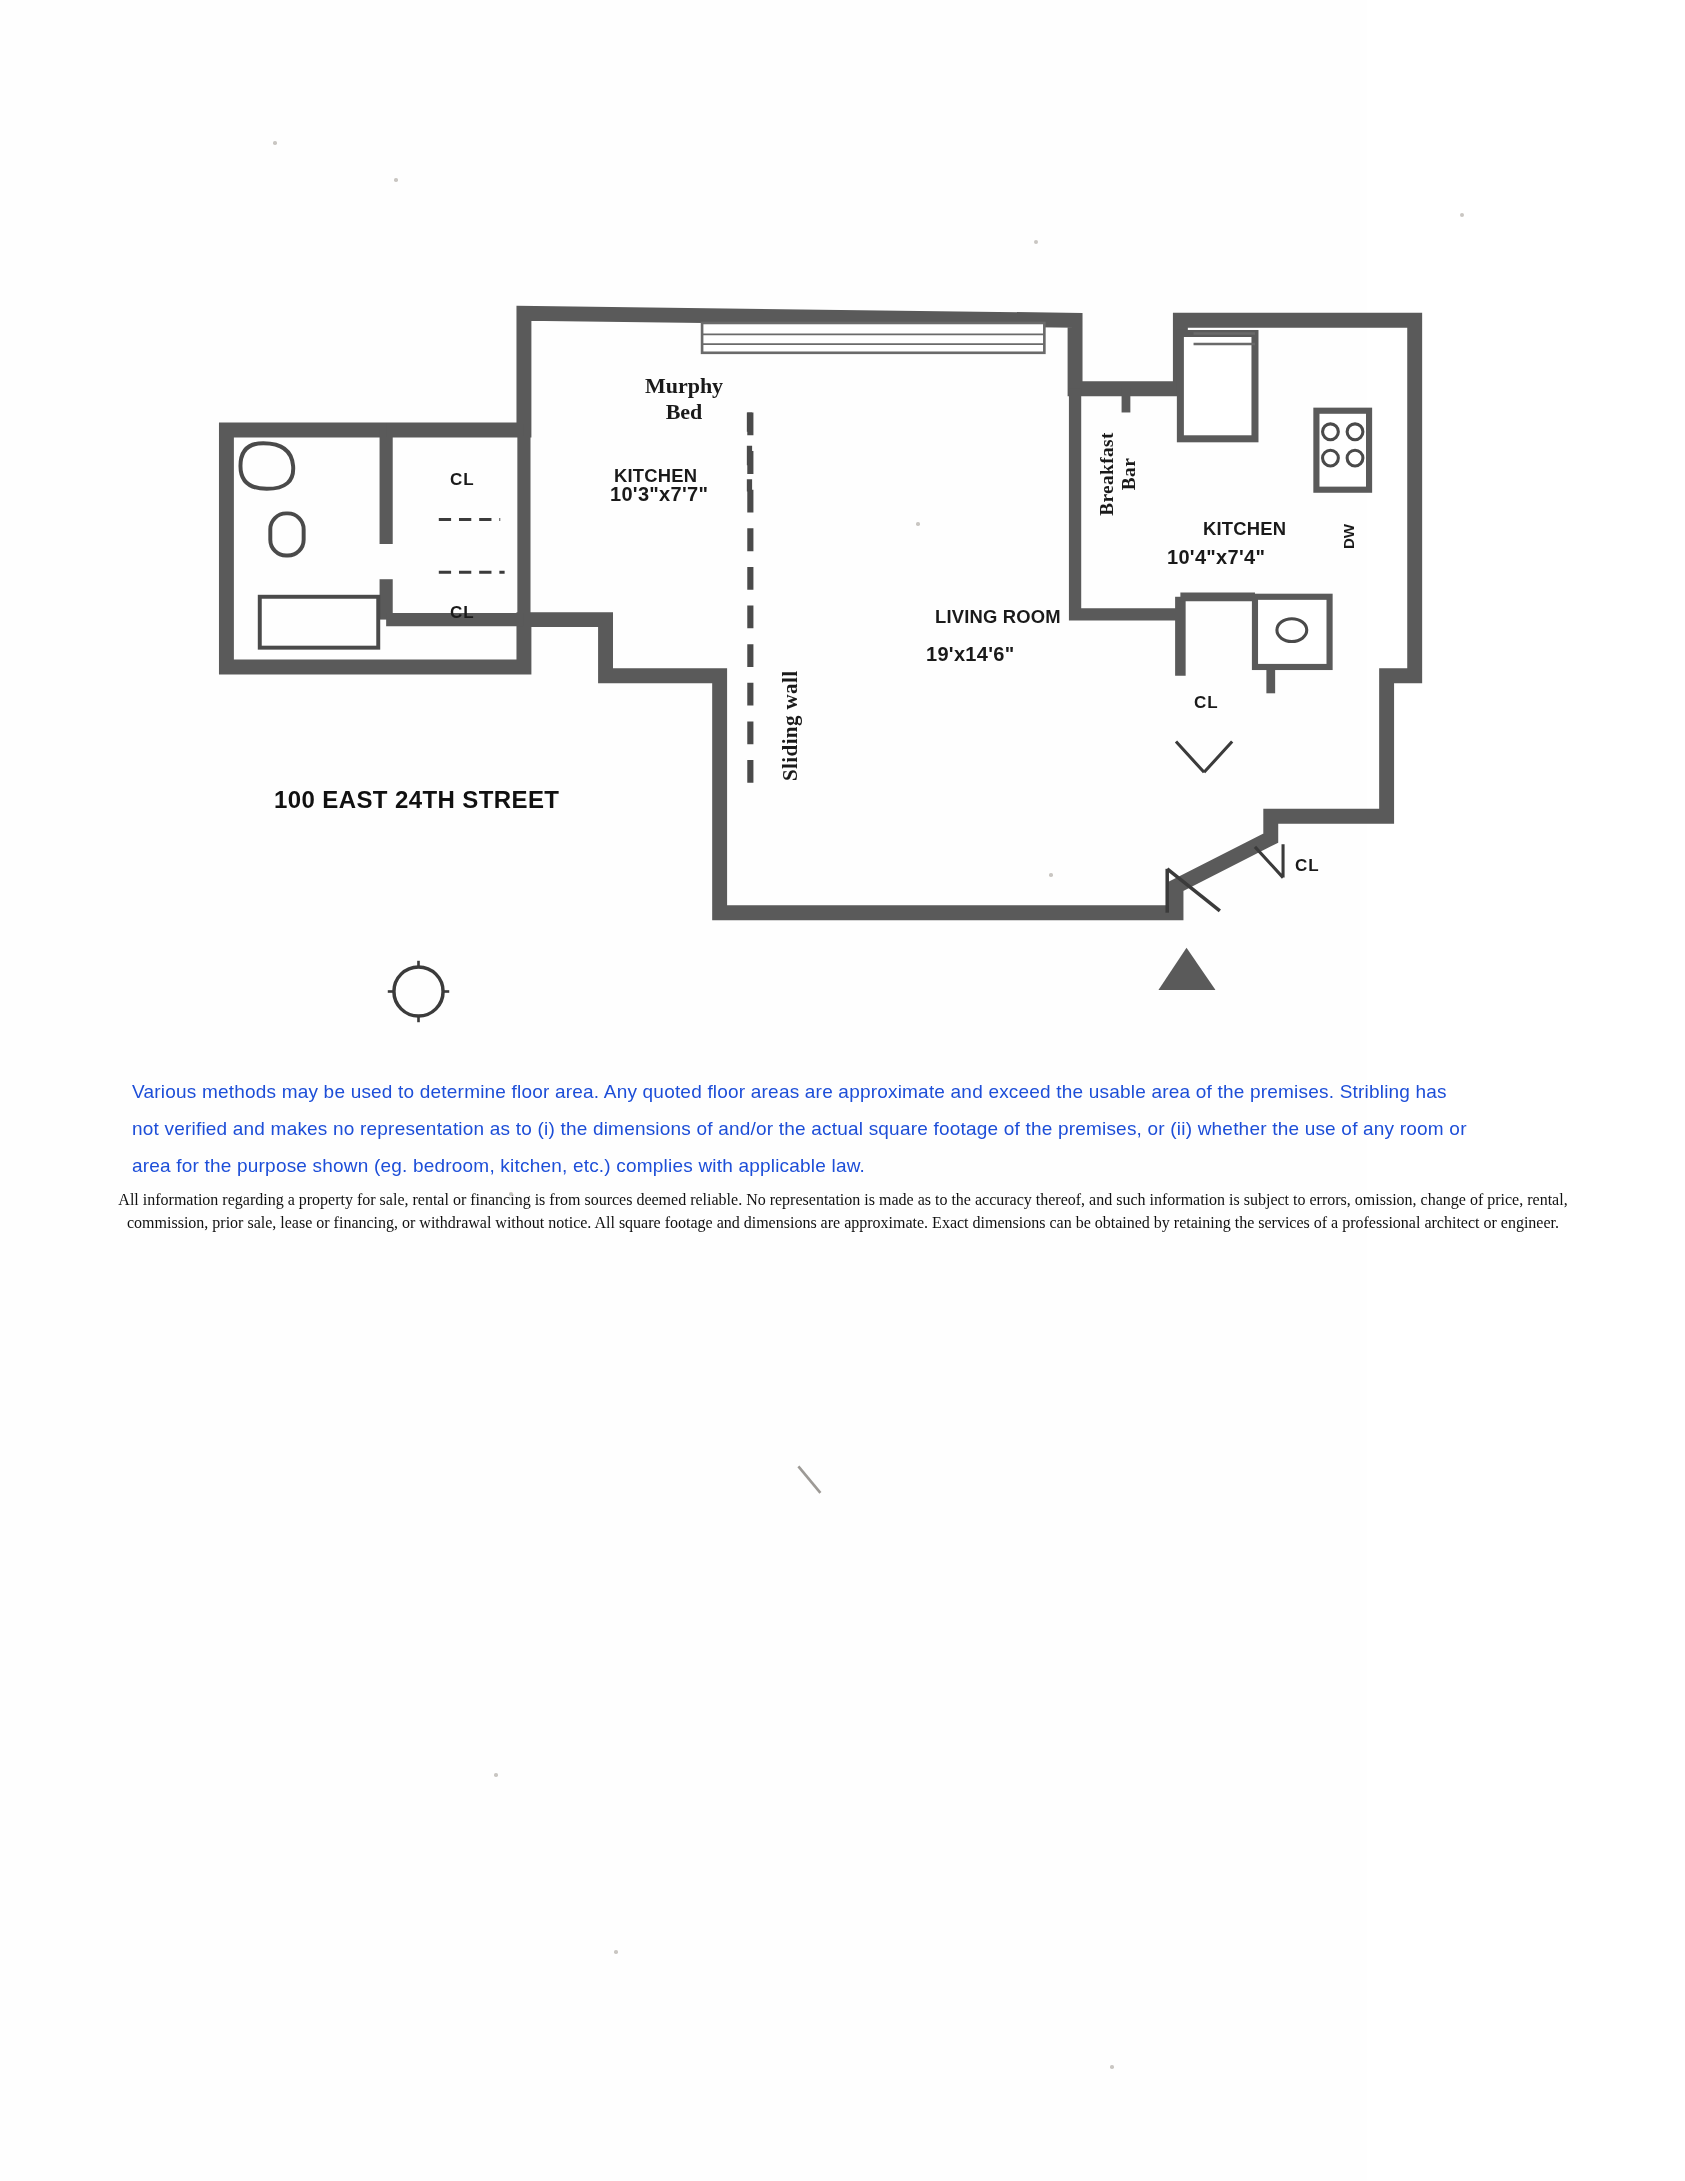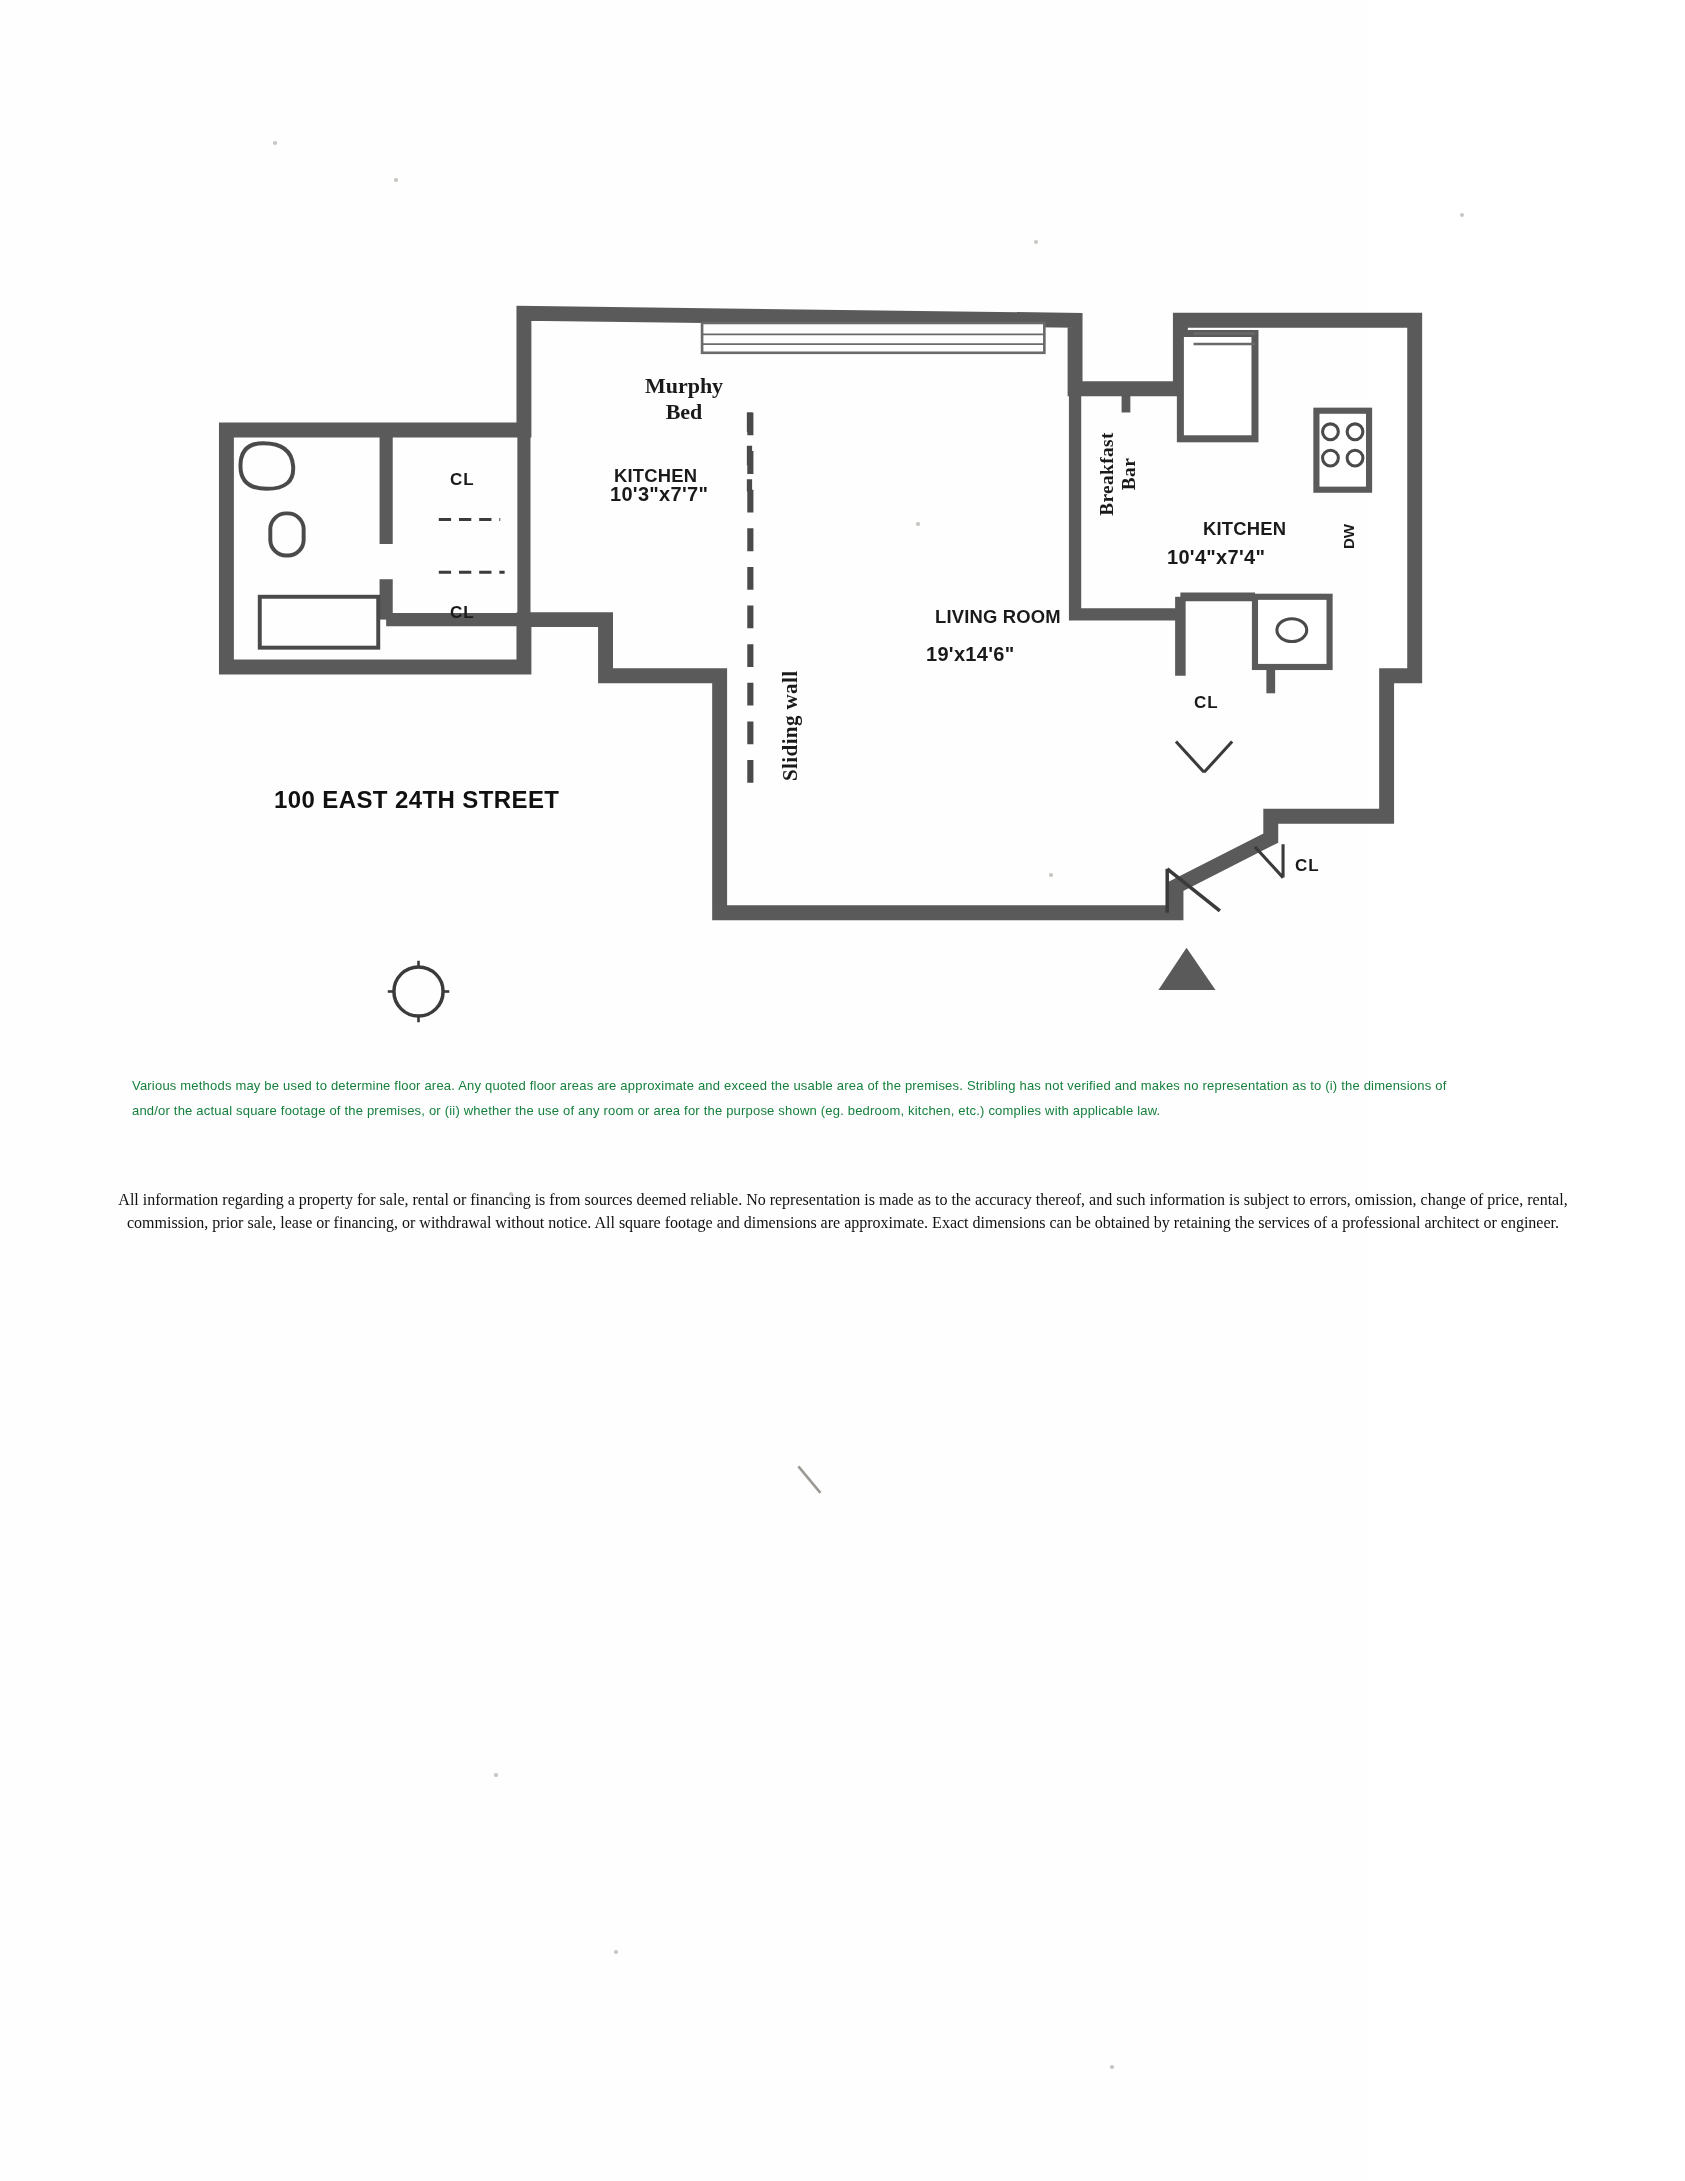--- a/index.html
+++ b/index.html
@@ -108,23 +108,23 @@
     height: 79px;
   }
 
   
   #fineprint {
     position: absolute;
     left: 132px;
     top: 1073px;
     width: 1343px;
     font-family: "Liberation Sans", sans-serif;
-    font-size: 13px;
+    font-size: 19px;
     line-height: 1.95;
-    color: #15803d;
+    color: #1d4ed8;
     letter-spacing: 0.2px;
     text-align: left;
   }
 
   
   #legal {
     position: absolute;
     left: 97px;
     top: 1189px;
     width: 1492px;

